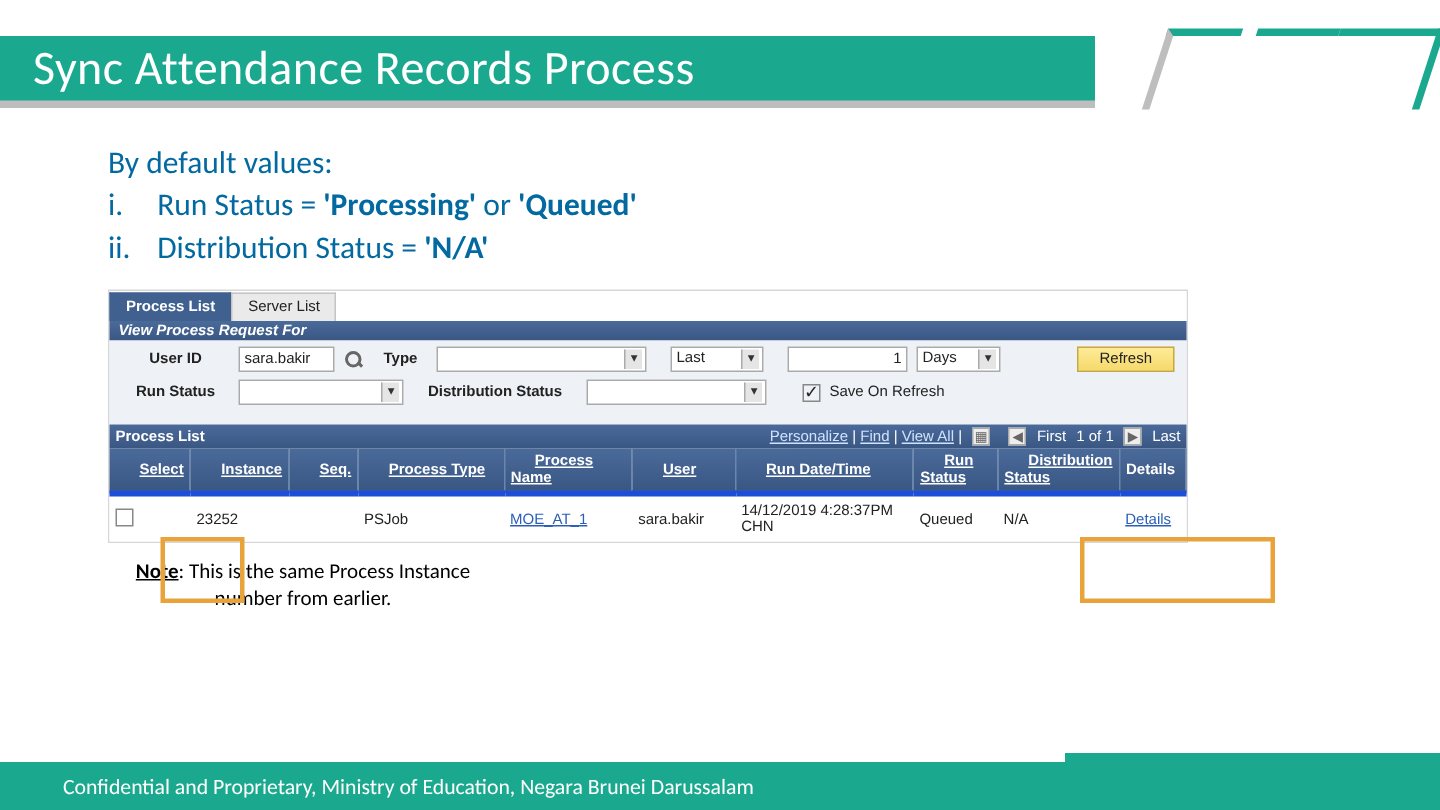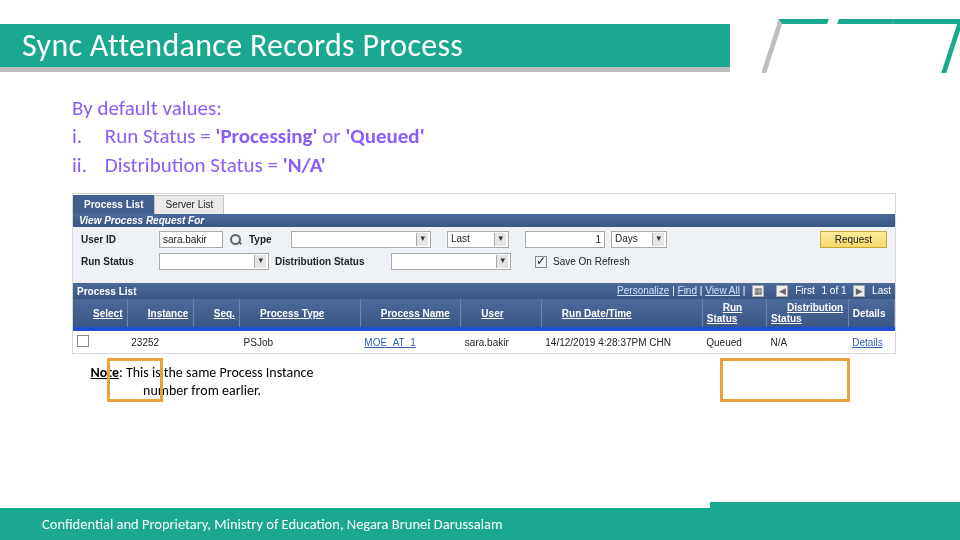--- a/index.html
+++ b/index.html
@@ -59,33 +59,33 @@
     position: absolute; right: 140px; top: 3px;
     width: 50px; height: 54px;
     border-top: 5px solid #1aa98e;
     transform: skewX(-18deg);
     border-left: 5px solid #bebebe;
   }
 
   .body-text {
     margin: 22px 0 14px 72px;
     font-size: 21px;
-    color: #8b5cf6;
+    color: #0369a1;
     line-height: 1.35;
   }
   .body-text .ord {
     display: inline-block;
     width: 28px;
   }
   .body-text b { font-weight: 700; }
 
   
   .shot {
     margin: 0 72px 8px 72px;
-    width: 824px;
+    width: 720px;
     border: 1px solid #d7d7d7;
     font-family: Tahoma, Arial, sans-serif;
     font-size: 10px;
     color: #222;
   }
   .tabs {
     display: flex;
     background: #fff;
     padding: 1px 0 0 0;
   }
@@ -115,21 +115,21 @@
   .form-grid {
     background: #eef1f5;
     padding: 4px 8px 8px 8px;
   }
   .form-row {
     display: flex;
     align-items: center;
     gap: 6px;
     margin-bottom: 5px;
   }
-  .lbl { font-weight: bold; font-size: 10px; color: #222; width: 72px; text-align: left; }
+  .lbl { font-weight: bold; font-size: 10px; color: #222; width: 72px; text-align: center; }
   .lbl.sm { width: 52px; }
   .fake-inp {
     font-size: 10px;
     border: 1px solid #aaa;
     background: #fff;
     height: 17px;
     padding: 1px 3px;
     line-height: 14px;
   }
   .fake-sel {
@@ -270,21 +270,21 @@
       <span class="mag"></span>
 
       <span class="lbl sm" style="width:36px">Type</span>
       <span class="fake-sel" style="width:140px"></span>
 
       <span class="fake-sel" style="width:62px;margin-left:10px"><span>Last</span></span>
 
       <span class="fake-inp" style="width:80px;text-align:right;margin-left:10px">1</span>
       <span class="fake-sel" style="width:56px"><span>Days</span></span>
 
-      <span class="btn">Request</span>
+      <span class="btn">Refresh</span>
     </div>
 
 
     <div class="form-row">
       <span class="lbl">Run Status</span>
       <span class="fake-sel" style="width:110px"></span>
 
       <span class="lbl" style="width:110px">Distribution Status</span>
       <span class="fake-sel" style="width:120px"></span>
 

